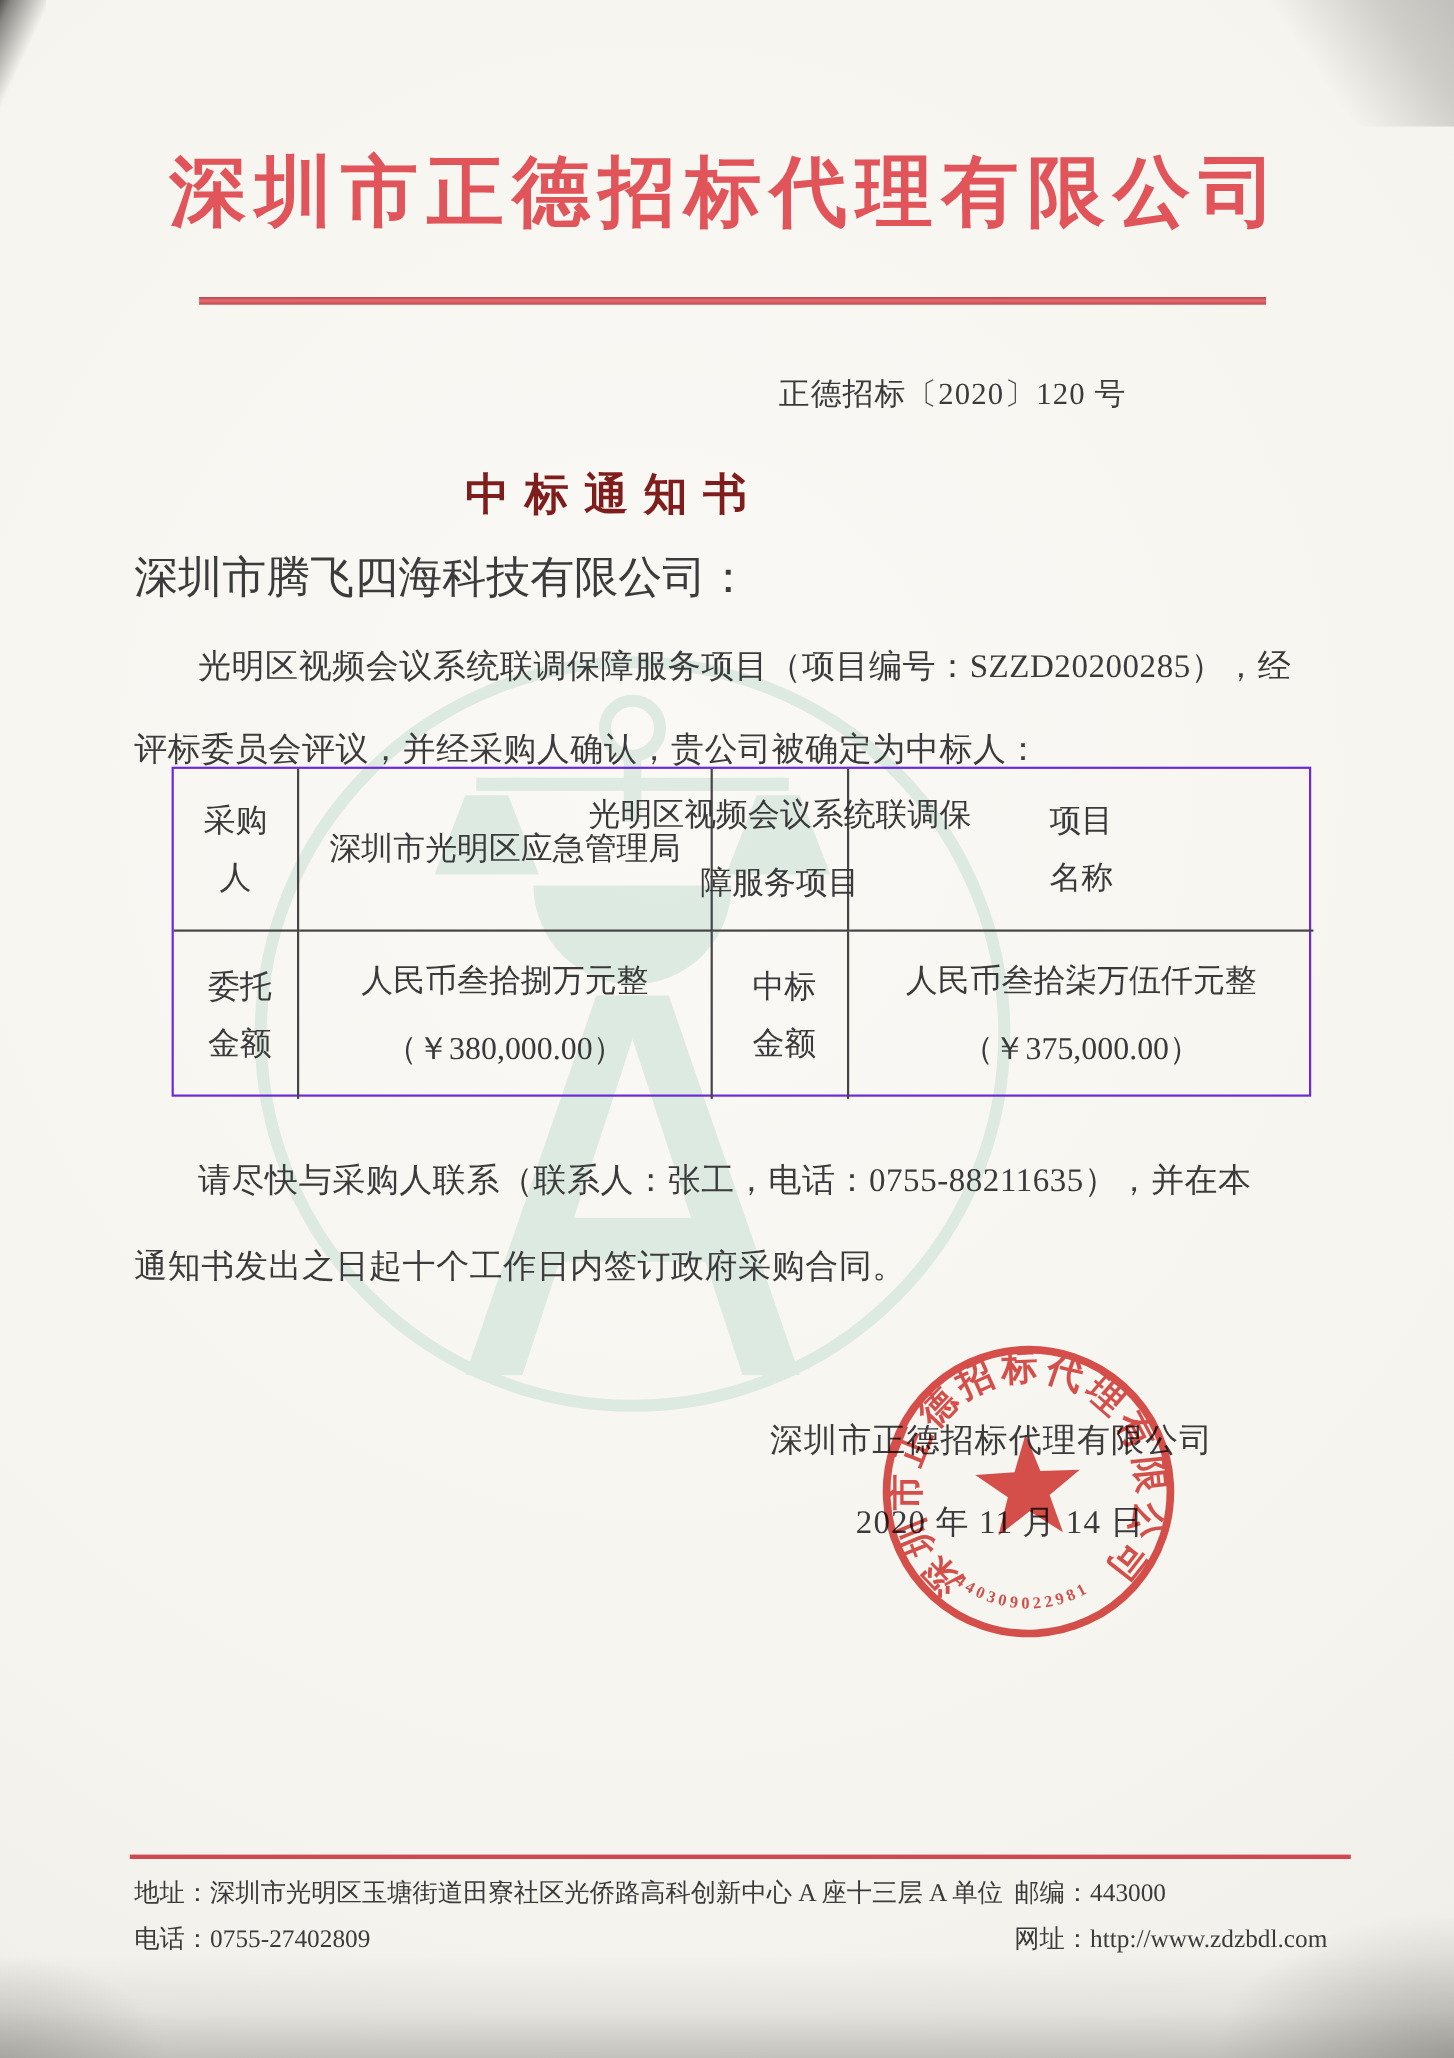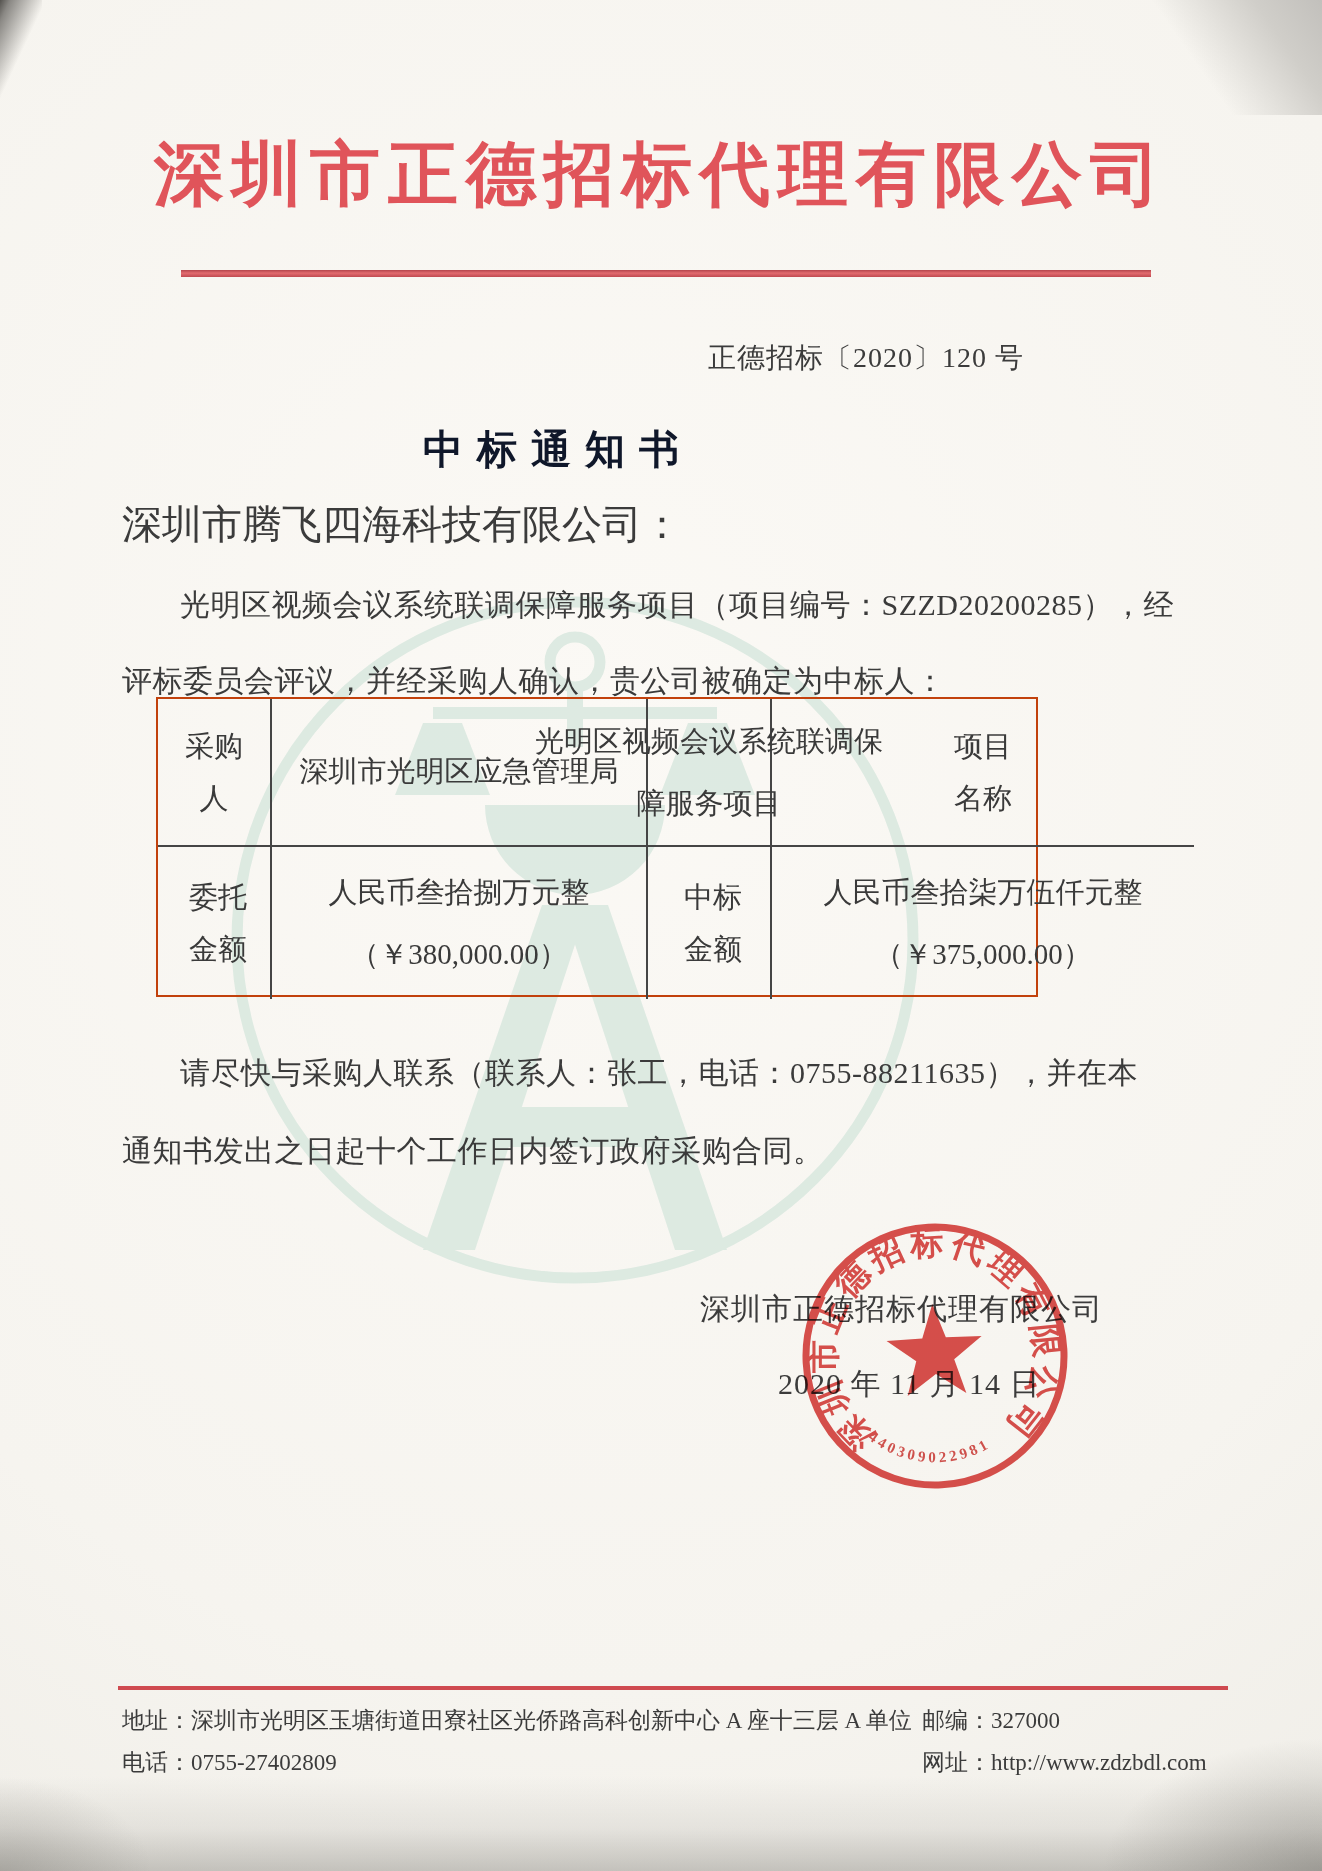--- a/index.html
+++ b/index.html
@@ -23,31 +23,31 @@
     background:radial-gradient(130% 130% at 100% 100%,rgba(104,102,96,0.42) 0%,rgba(104,102,96,0) 60%);}
   .corner-bl{position:absolute;left:0;bottom:0;width:210px;height:130px;
     background:radial-gradient(120% 120% at 0% 100%,rgba(118,116,110,0.35),rgba(118,116,110,0) 60%);}
 
   .company-header{position:absolute;top:128px;left:0;width:100%;text-align:center;
     font-size:70px;font-weight:bold;color:#e0545a;letter-spacing:8px;z-index:2;}
   .header-divider{position:absolute;top:270px;left:181px;width:970px;height:7px;z-index:2;
     background:linear-gradient(to bottom,#b4454c 0%,#e26b6f 45%,#c04a51 100%);}
   .doc-number{position:absolute;top:339px;left:708px;font-size:28px;letter-spacing:1px;z-index:2;}
   .page-title{position:absolute;top:422px;left:423px;font-size:40px;font-weight:bold;
-    letter-spacing:2px;color:#0f172a;z-index:2;}
+    letter-spacing:2px;color:#7f1d1d;z-index:2;}
   .addressee{position:absolute;top:497px;left:122px;font-size:40px;z-index:2;}
   .para-line{position:absolute;font-size:30px;letter-spacing:0.5px;z-index:2;white-space:nowrap;margin-top:24px;}
   .p1l1{top:561px;left:180px;}
   .p1l2{top:637px;left:122px;}
   .p2l1{top:1029px;left:180px;}
   .p2l2{top:1107px;left:122px;}
 
-  .award-table{position:absolute;top:697px;left:156px;width:882px;height:300px;z-index:2;
+  .award-table{position:absolute;top:697px;left:156px;width:1036px;height:300px;z-index:2;
     display:grid;grid-template-columns:114px 376px 124px 422px;grid-template-rows:148px 152px;
-    border:2px solid #c2410c;box-sizing:border-box;}
+    border:2px solid #6d28d9;box-sizing:border-box;}
   .cell{border-right:2px solid #454545;border-bottom:2px solid #454545;box-sizing:border-box;
     display:flex;flex-direction:column;align-items:center;justify-content:center;
     text-align:center;font-size:29px;color:#3a3a3a;}
   .cell:nth-child(4n){border-right:none;}
   .cell:nth-child(n+5){border-bottom:none;text-align:right;}
   .label-inner{width:66px;line-height:52px;}
   .project-value-inner{width:362px;line-height:62px;}
   .amount-line{line-height:62px;}
 
   .sig-company{position:absolute;top:1289px;left:700px;font-size:30px;letter-spacing:1px;z-index:2;}
@@ -141,21 +141,21 @@
       <textPath href="#ringPath" startOffset="6">深圳市正德招标代理有限公司</textPath>
     </text>
     <text font-size="15" letter-spacing="3.5" fill="#d24542">
       <textPath href="#serialPath" startOffset="6">440309022981</textPath>
     </text>
   </svg>
 
   <div class="footer-divider"></div>
   <div class="footer-line f-addr">地址：深圳市光明区玉塘街道田寮社区光侨路高科创新中心 A 座十三层 A 单位</div>
   <div class="footer-line f-phone">电话：0755-27402809</div>
-  <div class="footer-line f-postal">邮编：327000</div>
+  <div class="footer-line f-postal">邮编：443000</div>
   <div class="footer-line f-web">网址：http://www.zdzbdl.com</div>
 
   <div class="corner-tl"></div>
   <div class="corner-tr"></div>
   <div class="edge-bottom"></div>
   <div class="corner-br"></div>
   <div class="corner-bl"></div>
 </div>
 
 </body></html>

